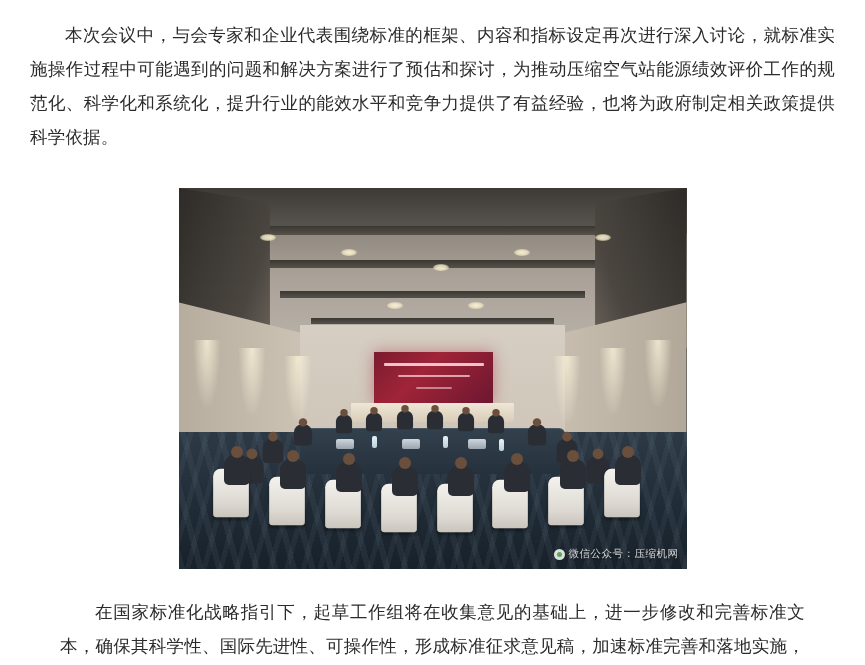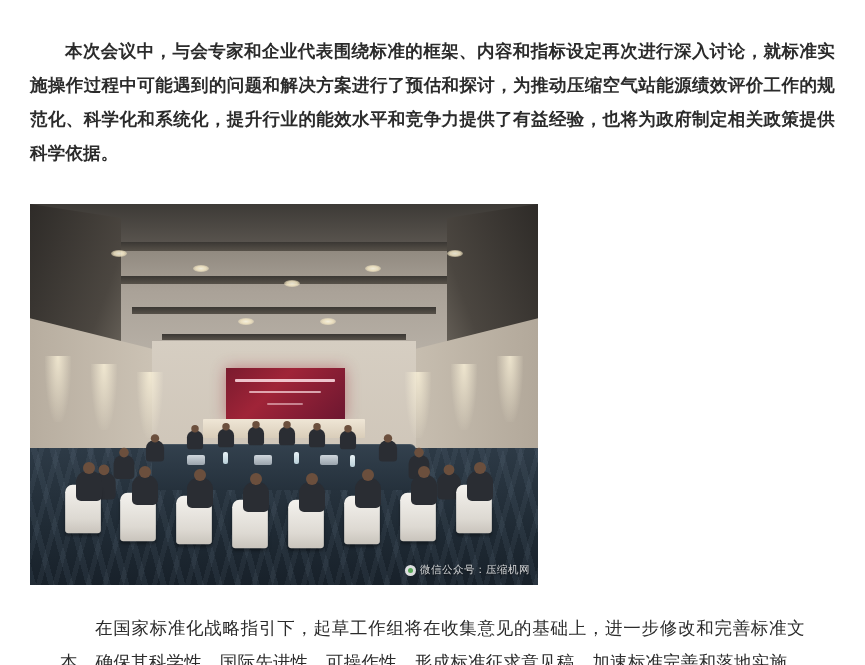--- a/index.html
+++ b/index.html
@@ -28,27 +28,26 @@
     line-height: 34px;
     color: #2b2b2b;
     text-align: justify;
     text-justify: inter-ideograph;
     letter-spacing: 0.2px;
     margin: 0;
     text-indent: 2em;
     white-space: pre-wrap;
   }
   .para-top {
-    margin-top: 24px;
-    font-weight: bold;
+    margin-top: 8px;
   }
   .figure-wrap {
     margin: 34px 0 0 0;
     display: flex;
-    justify-content: flex-start;
+    justify-content: center;
   }
   .photo {
     position: relative;
     width: 508px;
     height: 381px;
     overflow: hidden;
     background: #30302e;
   }
   
   .ceiling {

